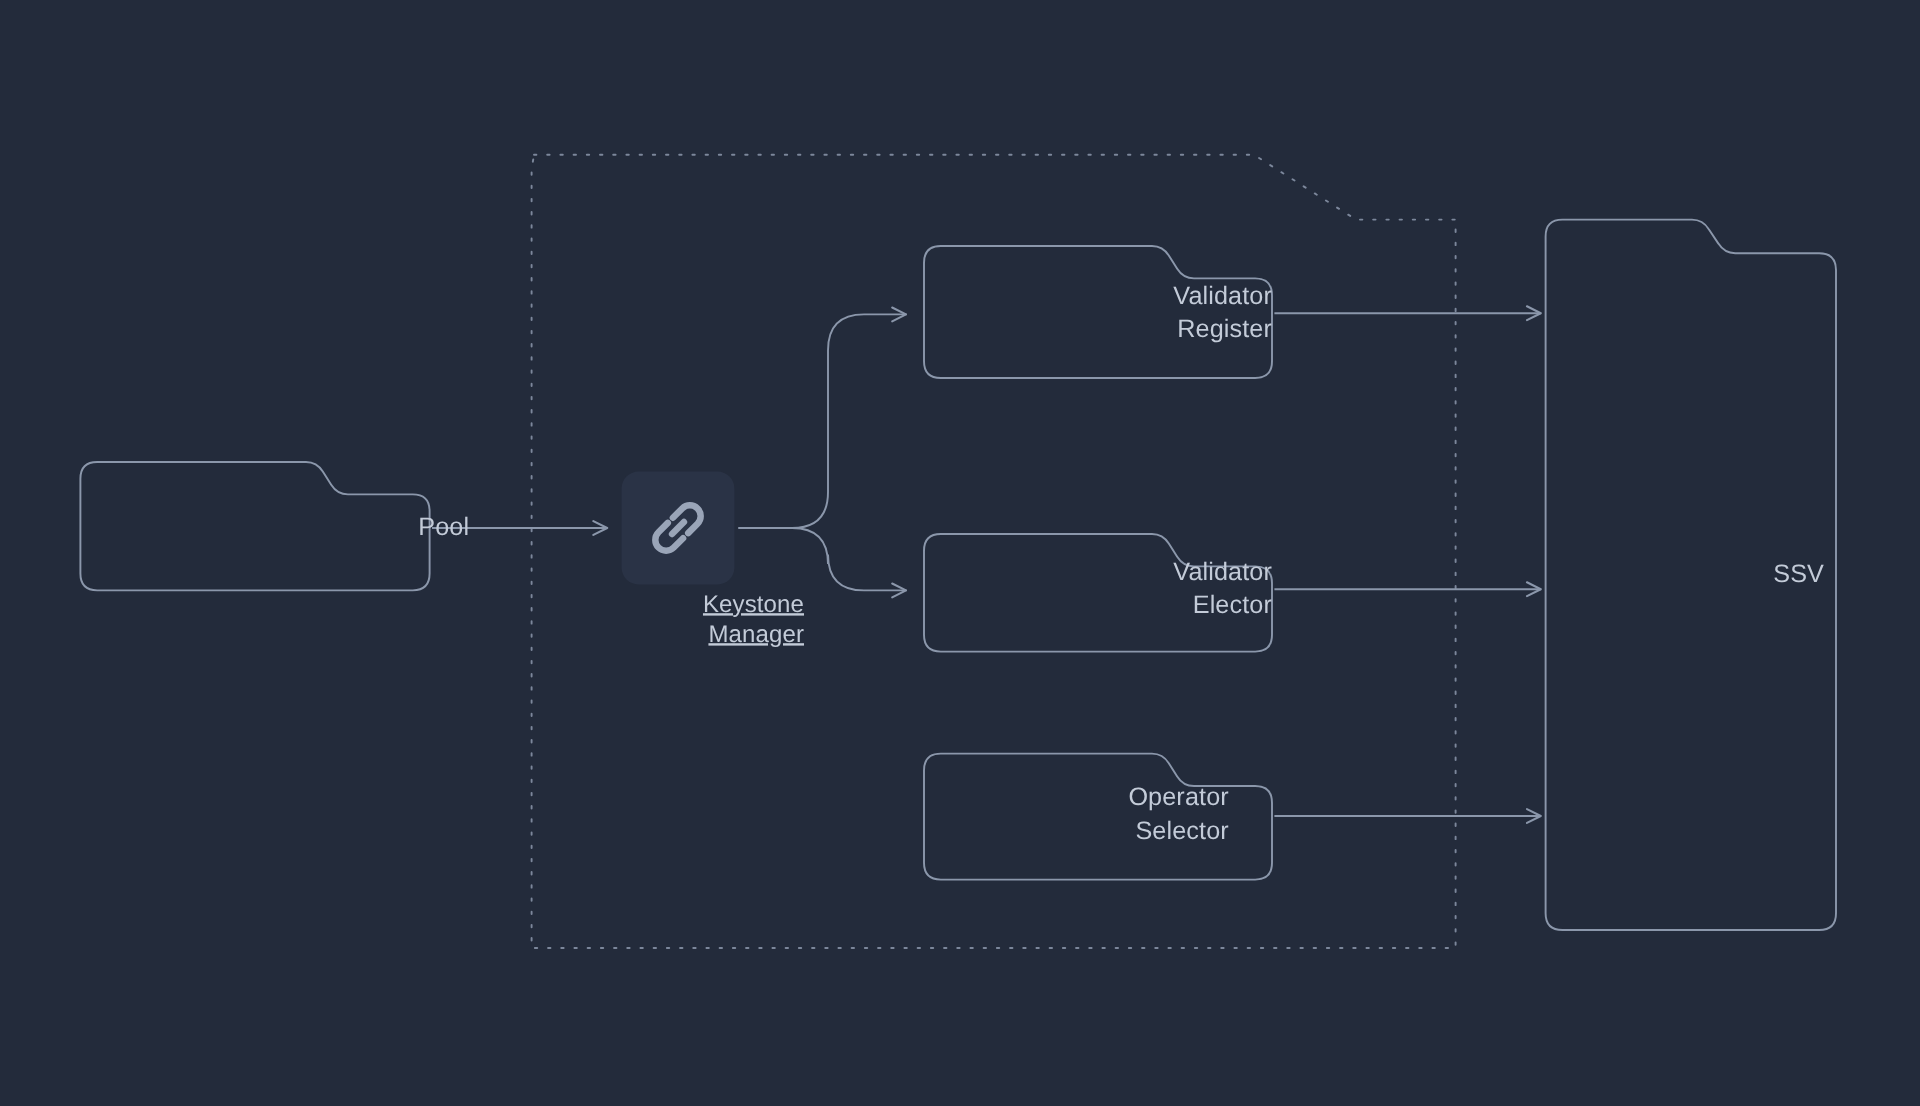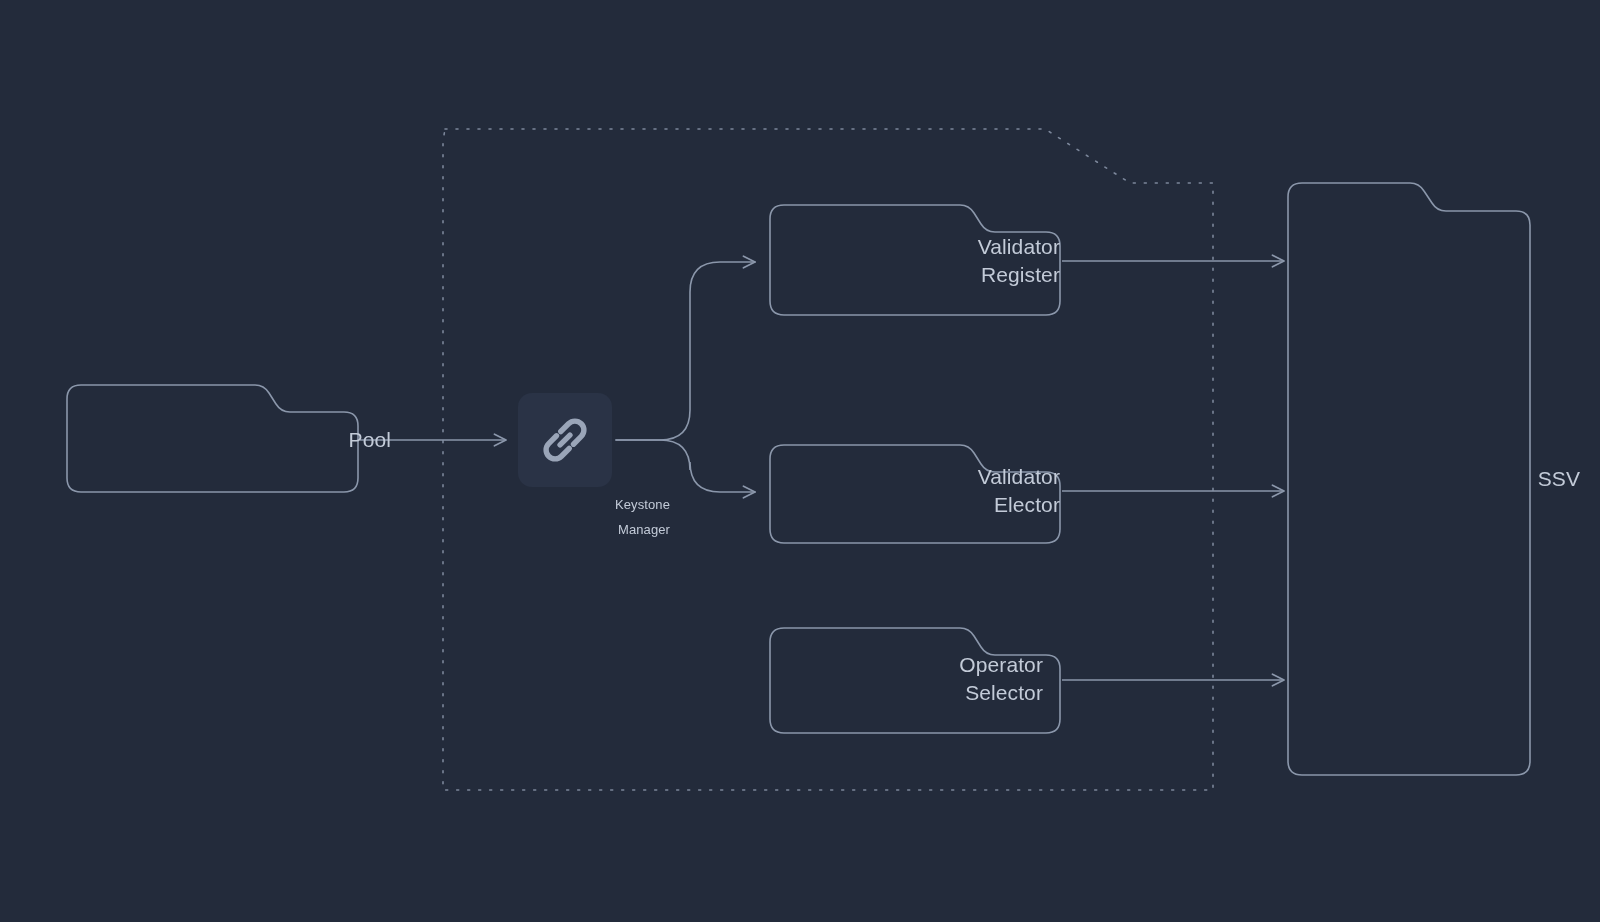--- a/index.html
+++ b/index.html
@@ -33,22 +33,23 @@
     color: #c3cbd8;
     font-family: "Liberation Sans", sans-serif;
     font-size: 21px;
     line-height: 28px;
     text-align: right;
     white-space: pre-line;
     letter-spacing: 0.1px;
     pointer-events: none;
   }
   .node-label.small {
-    font-size: 13px;
+    font-size: 20px;
     line-height: 25px;
+    text-decoration: underline;
   }
 </style>
 </head>
 <body>
 
 <div id="canvas-root">
 
   <svg id="diagram-svg" viewBox="0 0 1600 922">
     <defs>
 
@@ -205,21 +206,21 @@
   </svg>
 
   <div class="node-label" style="left:67px; top:426px; width:324px;">Pool</div>
 
   <div class="node-label" style="left:770px; top:233px; width:290px;">Validator
 Register</div>
 
   <div class="node-label" style="left:770px; top:463px; width:290px;">Validator
 Elector</div>
 
-  <div class="node-label" style="left:770px; top:651px; width:254px;margin-left:19px;">Operator
+  <div class="node-label" style="left:770px; top:651px; width:254px;">Operator
 Selector</div>
 
-  <div class="node-label" style="left:1288px; top:465px; width:292px;">SSV</div>
+  <div class="node-label" style="left:1228px; top:465px; width:292px;">SSV</div>
 
   <div class="node-label small" style="left:460px; top:492px; width:210px;">Keystone
 Manager</div>
 
 </div>
 
 </body></html>

